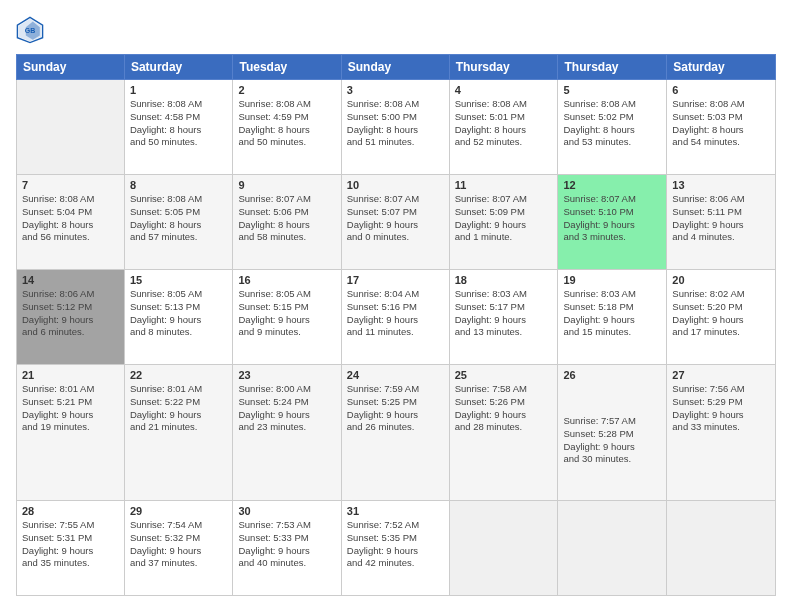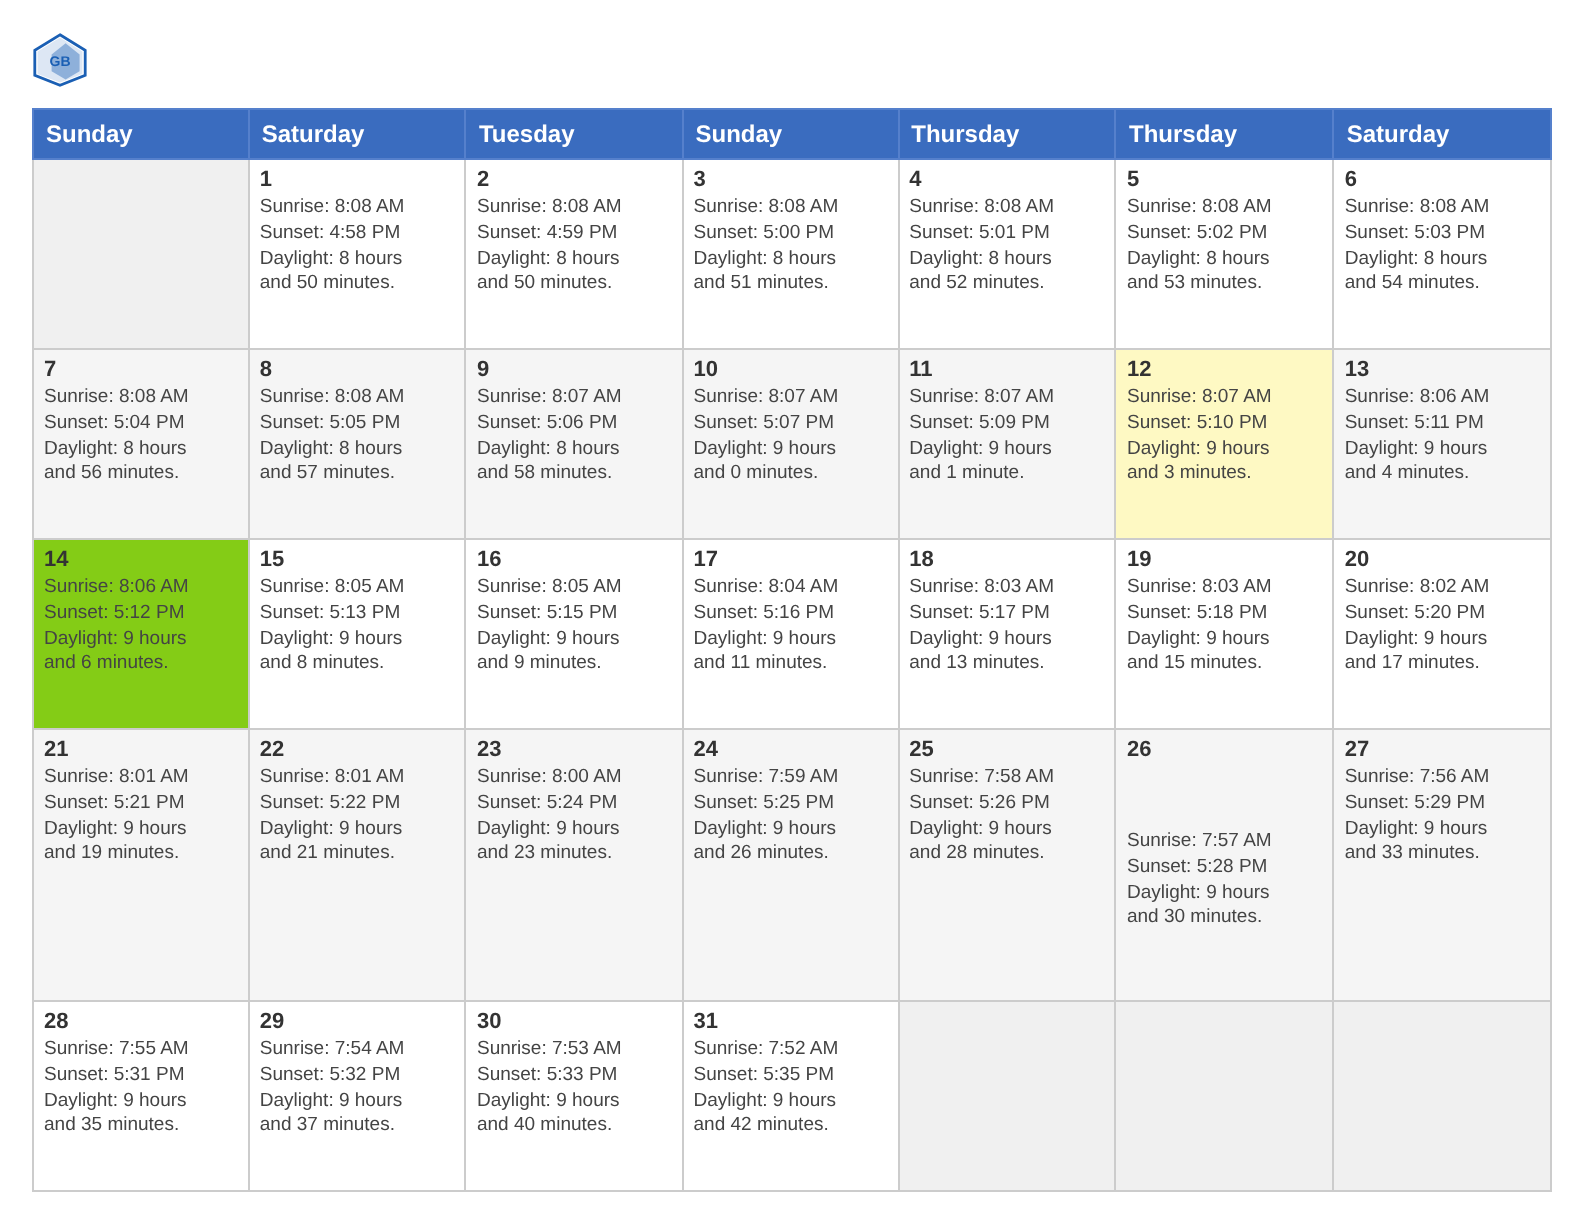--- a/index.html
+++ b/index.html
@@ -208,37 +208,37 @@
 Daylight: 9 hours
 and 0 minutes.</div>
           </td>
           <td style="background: rgb(245, 245, 245);">
             <span class="day-number">11</span>
             <div class="day-info" style="white-space: pre-line;">Sunrise: 8:07 AM
 Sunset: 5:09 PM
 Daylight: 9 hours
 and 1 minute.</div>
           </td>
-          <td style="background: #fef9c3;">
+          <td style="background: #86efac;">
             <span class="day-number">12</span>
             <div class="day-info" style="white-space: pre-line;">Sunrise: 8:07 AM
 Sunset: 5:10 PM
 Daylight: 9 hours
 and 3 minutes.</div>
           </td>
           <td style="background: rgb(245, 245, 245);">
             <span class="day-number">13</span>
             <div class="day-info" style="white-space: pre-line;">Sunrise: 8:06 AM
 Sunset: 5:11 PM
 Daylight: 9 hours
 and 4 minutes.</div>
           </td>
         </tr>
         <tr>
-          <td style="background: #84cc16;">
+          <td style="background: #a3a3a3;">
             <span class="day-number">14</span>
             <div class="day-info" style="white-space: pre-line;">Sunrise: 8:06 AM
 Sunset: 5:12 PM
 Daylight: 9 hours
 and 6 minutes.</div>
           </td>
           <td style="background: rgb(255, 255, 255);">
             <span class="day-number">15</span>
             <div class="day-info" style="white-space: pre-line;">Sunrise: 8:05 AM
 Sunset: 5:13 PM

